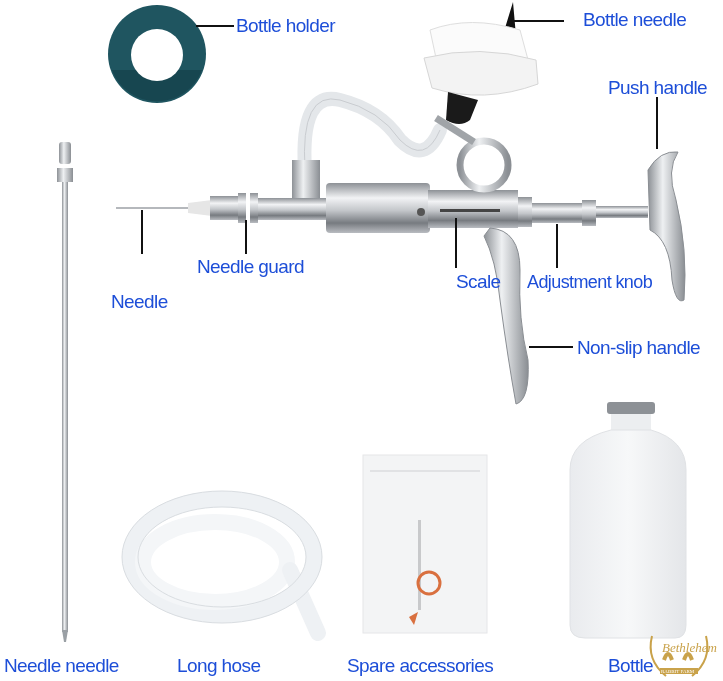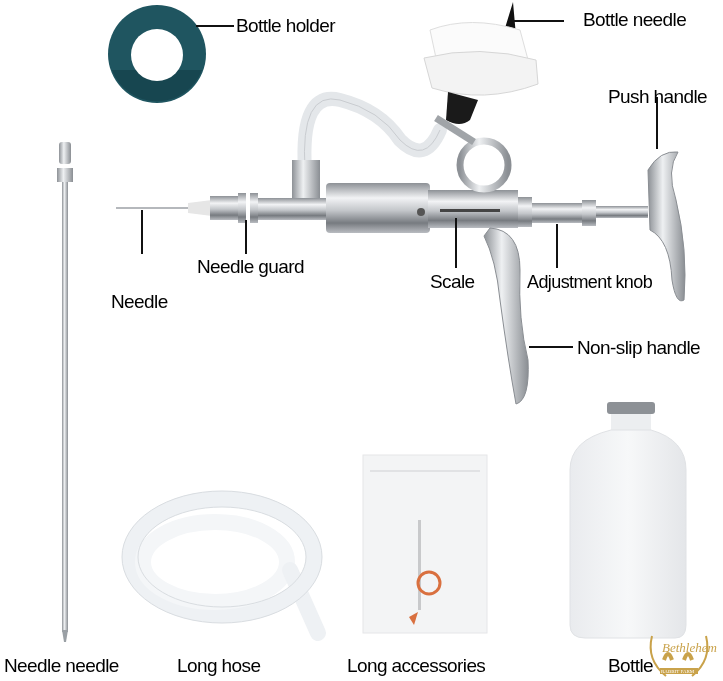--- a/index.html
+++ b/index.html
@@ -1,17 +1,17 @@
 <!DOCTYPE html>
 <html><head>
   <meta charset="utf-8">
   <style>
     html, body { margin:0; padding:0; background:#ffffff; }
     body { width:723px; height:681px; position:relative; overflow:hidden; font-family:"Liberation Sans", sans-serif; color:#111; }
-    .lbl { position:absolute; font-size:19px; letter-spacing:-0.6px; white-space:nowrap; line-height:22px; color:#000000; }
+    .lbl { position:absolute; font-size:19px; letter-spacing:-0.6px; white-space:nowrap; line-height:22px; color:#1d4ed8; }
     .line { position:absolute; background:#111; }
     svg.art { position:absolute; left:0; top:0; }
     .watermark-text { position:absolute; font-family:"Liberation Serif", serif; font-style:italic; font-size:13px; color:#c9a24a; }
   </style>
 </head>
 <body>
 
 <svg class="art" width="723" height="681" viewBox="0 0 723 681">
   <defs>
     <linearGradient id="steel" x1="0" y1="0" x2="0" y2="1">
@@ -114,25 +114,25 @@
 <div class="line" style="left:512px;top:20px;width:52px;height:1.5px;"></div>
 <div class="line" style="left:656px;top:97px;width:1.5px;height:52px;"></div>
 <div class="line" style="left:141px;top:210px;width:1.5px;height:44px;"></div>
 <div class="line" style="left:245px;top:220px;width:1.5px;height:34px;"></div>
 <div class="line" style="left:455px;top:218px;width:1.5px;height:50px;"></div>
 <div class="line" style="left:556px;top:224px;width:1.5px;height:44px;"></div>
 <div class="line" style="left:529px;top:346px;width:44px;height:1.5px;"></div>
 
 <span class="lbl" style="left:236px;top:15px;">Bottle holder</span>
 <span class="lbl" style="left:567px;top:9px;margin-left:16px;">Bottle needle</span>
-<span class="lbl" style="left:608px;top:86px;">Push handle</span>
+<span class="lbl" style="left:608px;top:77px;">Push handle</span>
 <span class="lbl" style="left:111px;top:256px;margin-top:35px;">Needle</span>
 <span class="lbl" style="left:197px;top:256px;">Needle guard</span>
-<span class="lbl" style="left:430px;top:271px;">Scale</span>
+<span class="lbl" style="left:456px;top:271px;">Scale</span>
 <span class="lbl" style="left:527px;top:271px;font-size:18px;text-align:right;">Adjustment knob</span>
 <span class="lbl" style="left:577px;top:337px;text-align:center;">Non-slip handle</span>
 <span class="lbl" style="left:4px;top:655px;">Needle needle</span>
 <span class="lbl" style="left:177px;top:655px;">Long hose</span>
-<span class="lbl" style="left:347px;top:655px;">Long accessories</span>
+<span class="lbl" style="left:347px;top:655px;">Spare accessories</span>
 <span class="lbl" style="left:608px;top:655px;">Bottle</span>
 
 <span class="watermark-text" style="left:662px;top:640px;">Bethlehem</span>
 <span class="watermark-text" style="left:661px;top:669px;font-size:5px;font-style:normal;color:#fff;">RABBIT FARM</span>
 
 </body></html>

